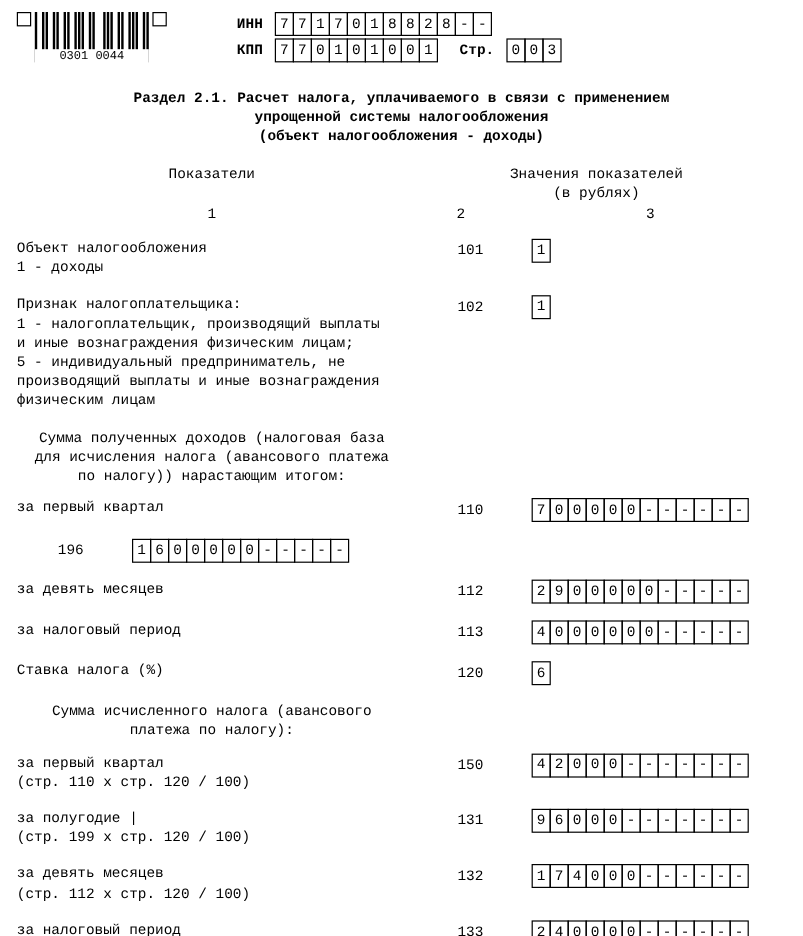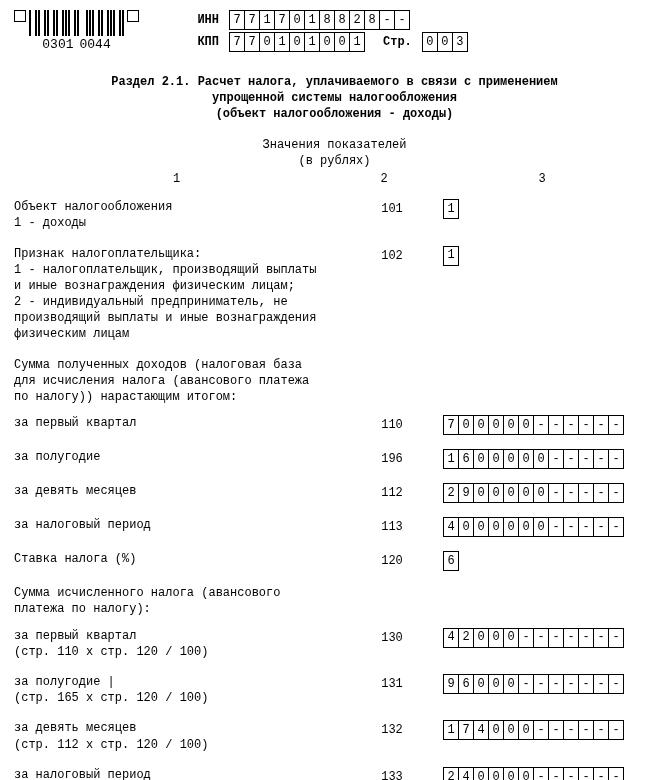--- a/index.html
+++ b/index.html
@@ -41,21 +41,21 @@
     background: #000;
     height: 42px;
   }
   .barcode .gap { width: 2px; }
   .barcode .nums {
     position: absolute;
     bottom: -2px;
     left: 0;
     right: 0;
     text-align: center;
-    font-size: 13px;
+    font-size: 10px;
     background: #fff;
     padding: 0 2px;
     display: flex;
     gap: 6px;
     justify-content: center;
   }
   .header-fields {
     display: flex;
     flex-direction: column;
     gap: 2px;
@@ -118,20 +118,21 @@
     padding-top: 2px;
   }
   .row .val {
     flex: 1;
     padding-left: 6px;
   }
   .section-text {
     margin: 8px 0 10px;
     white-space: pre-line;
     max-width: 325px;
+    text-align: center;
   }
   .page-lbl { margin-left: 8px; font-weight: bold;}
 </style>
 </head>
 <body>
 
 <div class="top">
   <div class="marker-area">
     <div class="sq"></div>
     <div class="barcode">
@@ -214,20 +215,21 @@
         </span>
     </div>
   </div>
 </div>
 
 <div class="title">Раздел 2.1. Расчет налога, уплачиваемого в связи с применением
 упрощенной системы налогообложения
 (объект налогообложения - доходы)</div>
 
 <div class="cols-header">
+  <div class="col1">Показатели</div>
   <div class="col3" style="white-space:pre-line">Значения показателей
 (в рублях)</div>
 </div>
 <div class="cols-nums">
   <div class="col1">1</div>
   <div class="col2">2</div>
   <div class="col3">3</div>
 </div>
 
 <div>
@@ -238,21 +240,21 @@
       <div class="val">
         <span class="cells">
           <span class="cell">1</span>
         </span>
       </div>
     </div>
     <div class="row">
       <div class="desc">Признак налогоплательщика:
 1 - налогоплательщик, производящий выплаты
 и иные вознаграждения физическим лицам;
-2 - индивидуальный предприниматель, не
+5 - индивидуальный предприниматель, не
 производящий выплаты и иные вознаграждения
 физическим лицам</div>
       <div class="code">102</div>
       <div class="val">
         <span class="cells">
           <span class="cell">1</span>
         </span>
       </div>
     </div>
   </div>
@@ -275,21 +277,20 @@
           <span class="cell">-</span>
           <span class="cell">-</span>
           <span class="cell">-</span>
           <span class="cell">-</span>
           <span class="cell">-</span>
           <span class="cell">-</span>
         </span>
       </div>
     </div>
     <div class="row">
-      <div class="desc">за полугодие</div>
       <div class="code">196</div>
       <div class="val">
         <span class="cells">
           <span class="cell">1</span>
           <span class="cell">6</span>
           <span class="cell">0</span>
           <span class="cell">0</span>
           <span class="cell">0</span>
           <span class="cell">0</span>
           <span class="cell">0</span>
@@ -354,41 +355,41 @@
       </div>
     </div>
   </div>
 
 <div class="section-text">Сумма исчисленного налога (авансового
 платежа по налогу):</div>
 <div>
     <div class="row">
       <div class="desc">за первый квартал
 (стр. 110 х стр. 120 / 100)</div>
-      <div class="code">130</div>
+      <div class="code">150</div>
       <div class="val">
         <span class="cells">
           <span class="cell">4</span>
           <span class="cell">2</span>
           <span class="cell">0</span>
           <span class="cell">0</span>
           <span class="cell">0</span>
           <span class="cell">-</span>
           <span class="cell">-</span>
           <span class="cell">-</span>
           <span class="cell">-</span>
           <span class="cell">-</span>
           <span class="cell">-</span>
           <span class="cell">-</span>
         </span>
       </div>
     </div>
     <div class="row">
       <div class="desc">за полугодие            |
-(стр. 165 х стр. 120 / 100)</div>
+(стр. 199 х стр. 120 / 100)</div>
       <div class="code">131</div>
       <div class="val">
         <span class="cells">
           <span class="cell">9</span>
           <span class="cell">6</span>
           <span class="cell">0</span>
           <span class="cell">0</span>
           <span class="cell">0</span>
           <span class="cell">-</span>
           <span class="cell">-</span>

